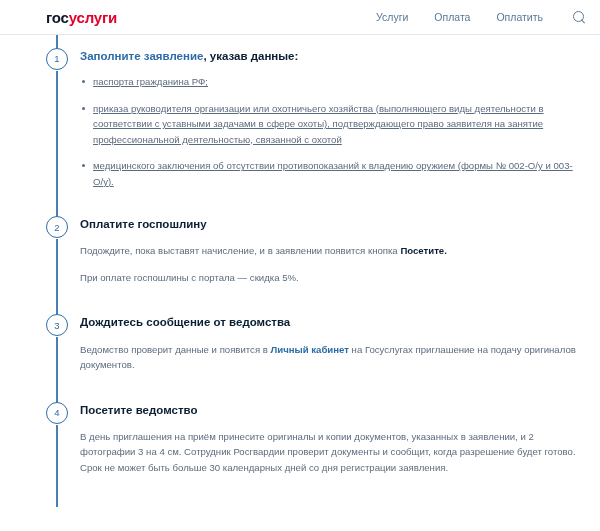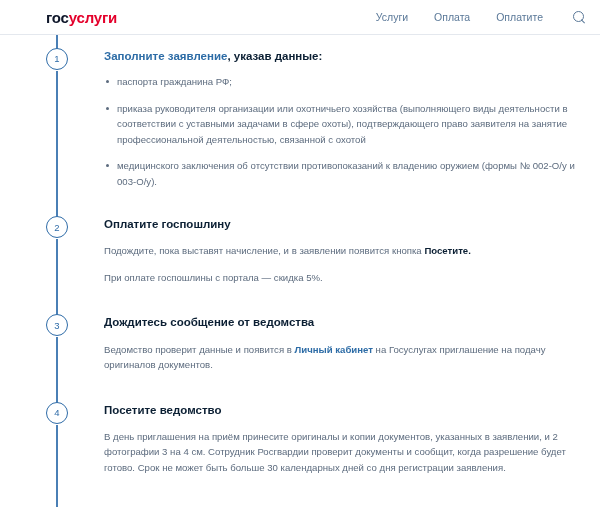--- a/index.html
+++ b/index.html
@@ -126,21 +126,20 @@
     align-items: center;
     justify-content: center;
     line-height: 1;
     z-index: 2;
   }
 
   .content {
     flex: 1;
     padding-bottom: 2px;
     min-width: 0;
-    margin-left: 24px;
   }
   .step-title {
     font-size: 11.5px;
     font-weight: bold;
     color: #0b1f33;
     margin: 13px 0 0 0;
     line-height: 1.4;
   }
   .step-title .link { color: #2d6ca6; }
 
@@ -149,20 +148,21 @@
     margin: 10px 0 0 0;
     padding: 0;
   }
   ul.bullets li {
     position: relative;
     padding-left: 13px;
     font-size: 9.6px;
     line-height: 1.62;
     color: #5c6b7e;
     margin-bottom: 11px;
+    text-decoration: underline;
   }
   ul.bullets li:last-child { margin-bottom: 0; }
   ul.bullets li::before {
     content: "";
     position: absolute;
     left: 2px;
     top: 6px;
     width: 3px;
     height: 3px;
     border-radius: 50%;
@@ -186,21 +186,21 @@
 </head>
 <body>
 
 <div class="header">
   <div class="logo">
     <span class="gos">гос</span><span class="uslugi">услуги</span>
   </div>
   <div class="nav">
     <span class="nav-item">Услуги</span>
     <span class="nav-item">Оплата</span>
-    <span class="nav-item">Оплатите</span>
+    <span class="nav-item">Оплатить</span>
     <span class="search-icon"></span>
   </div>
 </div>
 <div class="header-divider"></div>
 
 <div class="steps">
 
   <div class="step">
     <div class="marker-col">
       <div class="line-top"></div>

